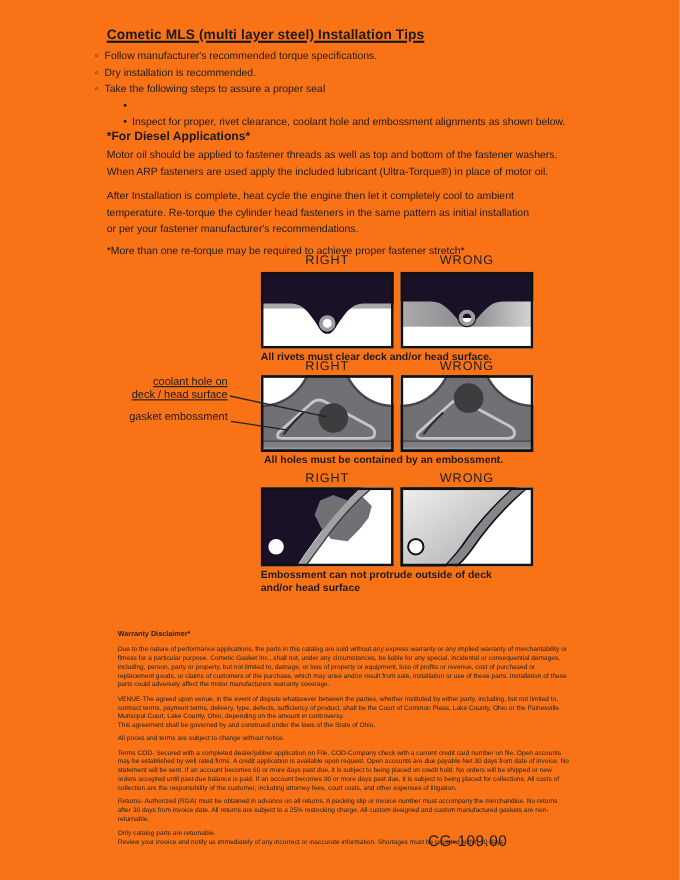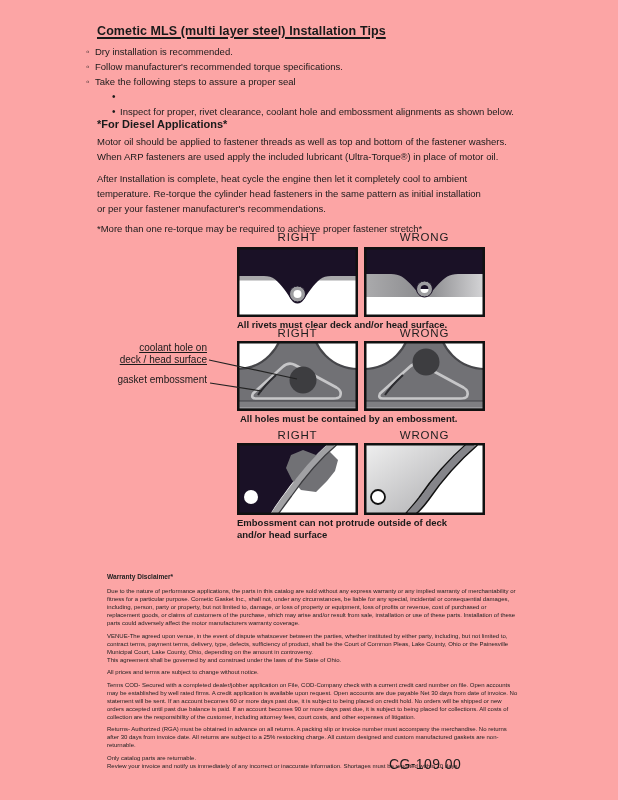--- a/index.html
+++ b/index.html
@@ -1,17 +1,17 @@
 <!DOCTYPE html>
 <html style="--dark: #1a1126; --deck-gray: #a9a9ab; --base-gray: #717175; --emboss-gray: #c6c6c8; --hole-gray: #3d3d40; --ink: #111111;"><head>
 <meta charset="utf-8">
 <style>
   html,body{margin:0;padding:0;background:#e8e8e8;}
   .page{
-    position:relative;width:618px;height:800px;background:#fca5a5;
+    position:relative;width:618px;height:800px;background:#f97316;
     font-family:"Liberation Sans","DejaVu Sans",sans-serif;color:#1a1a1a;
     overflow:hidden;margin:0 auto;
   }
   .abs{position:absolute;}
   #title{
     left:97px;top:24px;font-size:12.5px;font-weight:bold;margin:0;
     text-decoration:underline;text-decoration-thickness:1.5px;text-underline-offset:2px;
     letter-spacing:0.1px;
   }
   .tips{left:86px;top:44px;font-size:9.5px;line-height:15px;width:440px;}
@@ -35,22 +35,22 @@
   .leader{pointer-events:none;}
 </style>
 </head>
 <body>
 
 <div class="page">
 
   <h1 class="abs" id="title">Cometic MLS (multi layer steel) Installation Tips</h1>
 
   <div class="abs tips">
+    <div class="tip"><span class="m1"></span><span>Follow manufacturer's recommended torque specifications.</span></div>
     <div class="tip"><span class="m1"></span><span>Dry installation is recommended.</span></div>
-    <div class="tip"><span class="m1"></span><span>Follow manufacturer's recommended torque specifications.</span></div>
     <div class="tip"><span class="m1"></span><span>Take the following steps to assure a proper seal</span></div>
     <div class="tip sub"><span class="m2"></span></div>
     <div class="tip sub"><span class="m2"></span><span>Inspect for proper, rivet clearance, coolant hole and embossment alignments as shown below.</span></div>
   </div>
 
   <div class="abs" id="diesel-heading">*For Diesel Applications*</div>
   <div class="abs body-par" id="diesel-p1">Motor oil should be applied to fastener threads as well as top and bottom of the fastener washers.
 When ARP fasteners are used apply the included lubricant (Ultra-Torque®) in place of motor oil.</div>
   <div class="abs body-par" id="diesel-p2">After Installation is complete, heat cycle the engine then let it completely cool to ambient
 temperature. Re-torque the cylinder head fasteners in the same pattern as initial installation

